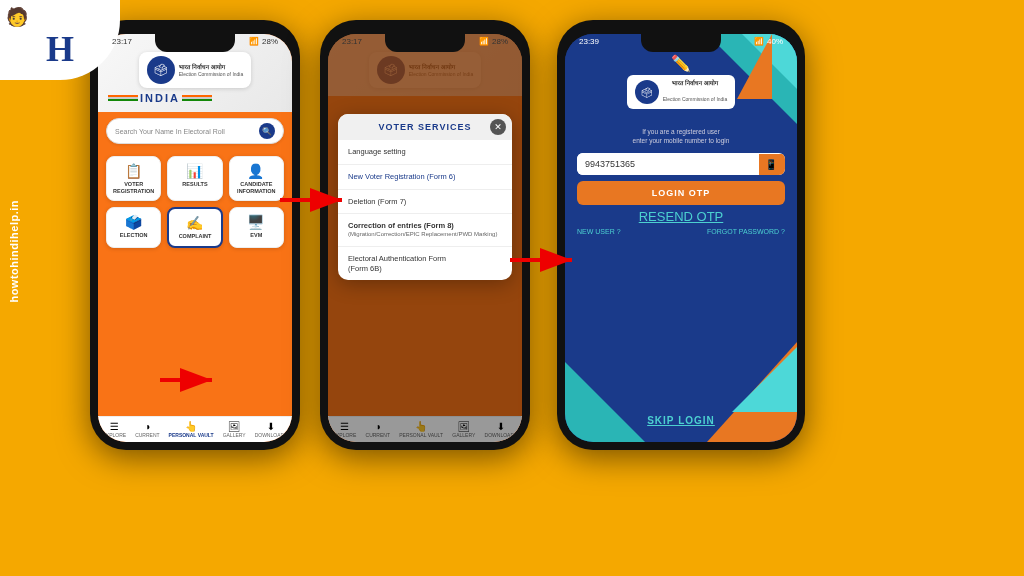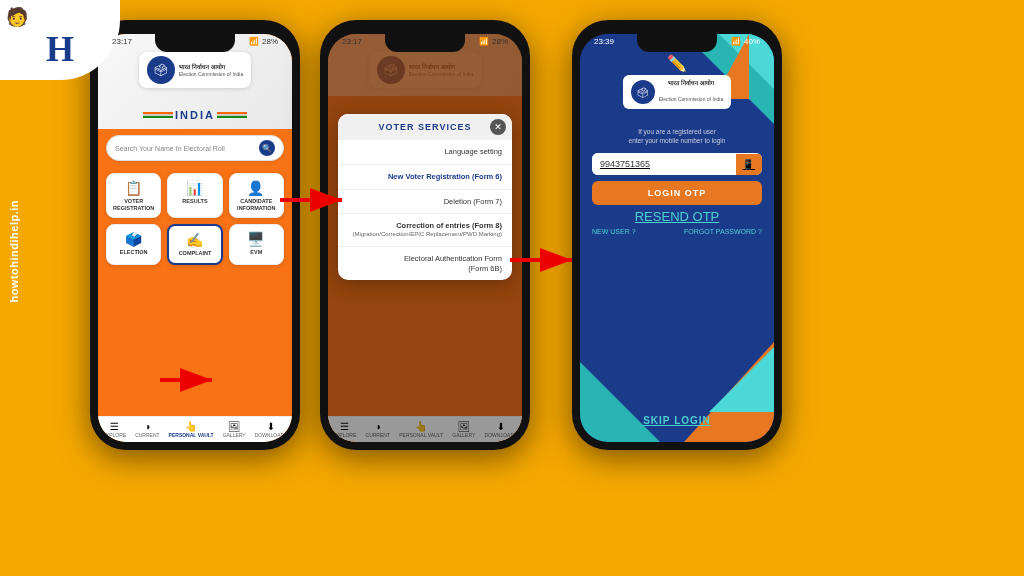--- a/index.html
+++ b/index.html
@@ -117,24 +117,23 @@
       display: flex;
       align-items: center;
       justify-content: center;
       color: white;
       font-size: 12px;
     }
     .eci-text-block { text-align: left; }
     .eci-hindi { font-size: 6px; color: #333; font-weight: bold; }
     .eci-english { font-size: 5px; color: #555; }
     .india-ribbon {
-      margin-top: 21px;
-      display: flex;
-      align-items: center;
-      justify-content: center;
+      margin-top: 4px;
+      display: flex;
+      align-items: center;
       gap: 2px;
     }
     .india-text {
       font-size: 11px;
       font-weight: bold;
       color: #1a3a8a;
       letter-spacing: 2px;
     }
     .tricolor-line {
       display: flex;
@@ -260,38 +259,38 @@
       justify-content: center;
       color: white;
       font-size: 9px;
       cursor: pointer;
     }
     .modal-item {
       padding: 7px 10px;
       border-bottom: 1px solid #eee;
       font-size: 7.5px;
       color: #333;
-      text-align: right;
+      text-align: left;
       line-height: 1.3;
     }
     .modal-item:last-child { border-bottom: none; }
     .modal-item.highlighted {
-      font-weight: bold;
+      font-weight: normal;
       color: #1a3a8a;
     }
     .modal-item .sub-text {
       font-size: 6px;
       color: #666;
     }
 
     
     .phone3 {
-      left: 572px;
+      left: 557px;
       top: 20px;
-      width: 210px;
+      width: 248px;
       height: 430px;
     }
     .phone3 .phone-screen {
       top: 14px; left: 8px; right: 8px; bottom: 8px;
       border-radius: 28px;
       background: #1a3a8a;
       overflow: hidden;
     }
 
     
@@ -342,21 +341,20 @@
       line-height: 1.4;
       margin-bottom: 8px;
     }
     .login-input-row {
       display: flex;
       align-items: center;
       background: white;
       border-radius: 6px;
       overflow: hidden;
       margin-bottom: 6px;
-      text-decoration: underline;
     }
     .login-input {
       flex: 1;
       padding: 6px 8px;
       font-size: 9px;
       border: none;
       outline: none;
       color: #333;
     }
     .phone-icon-box {

